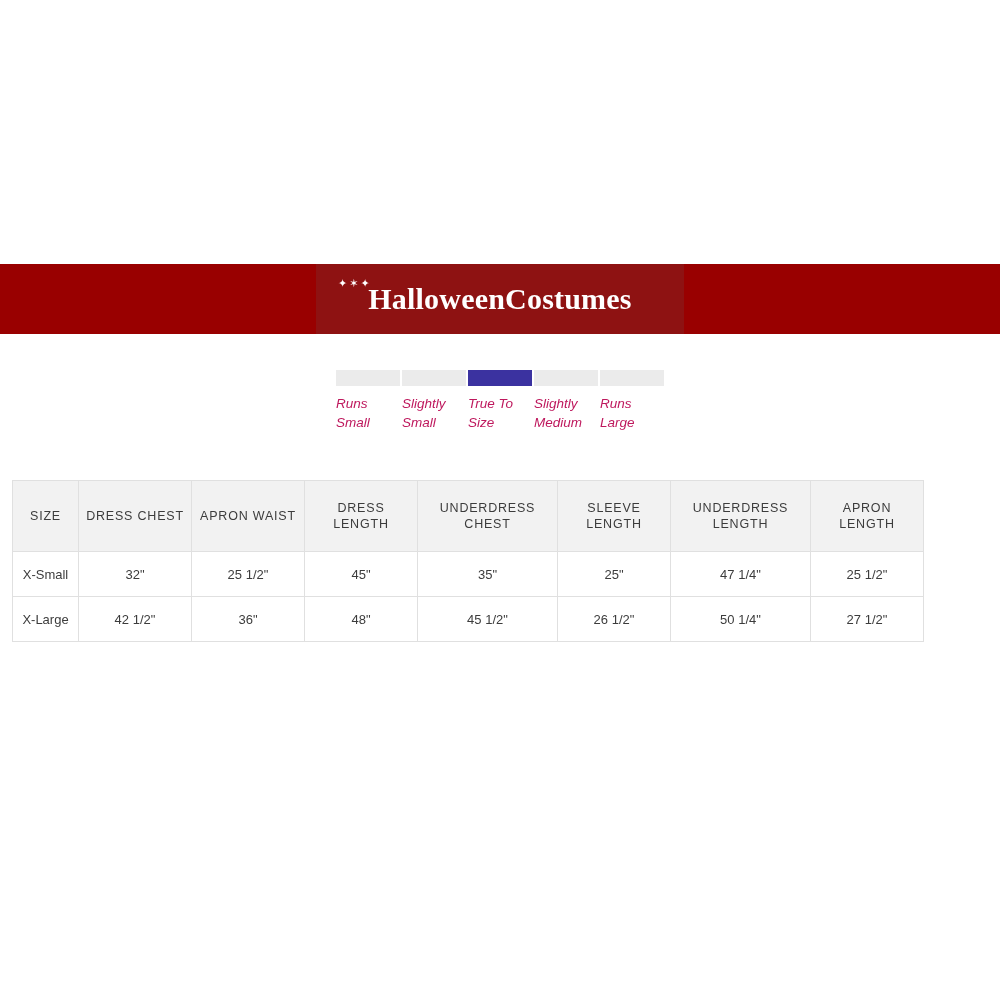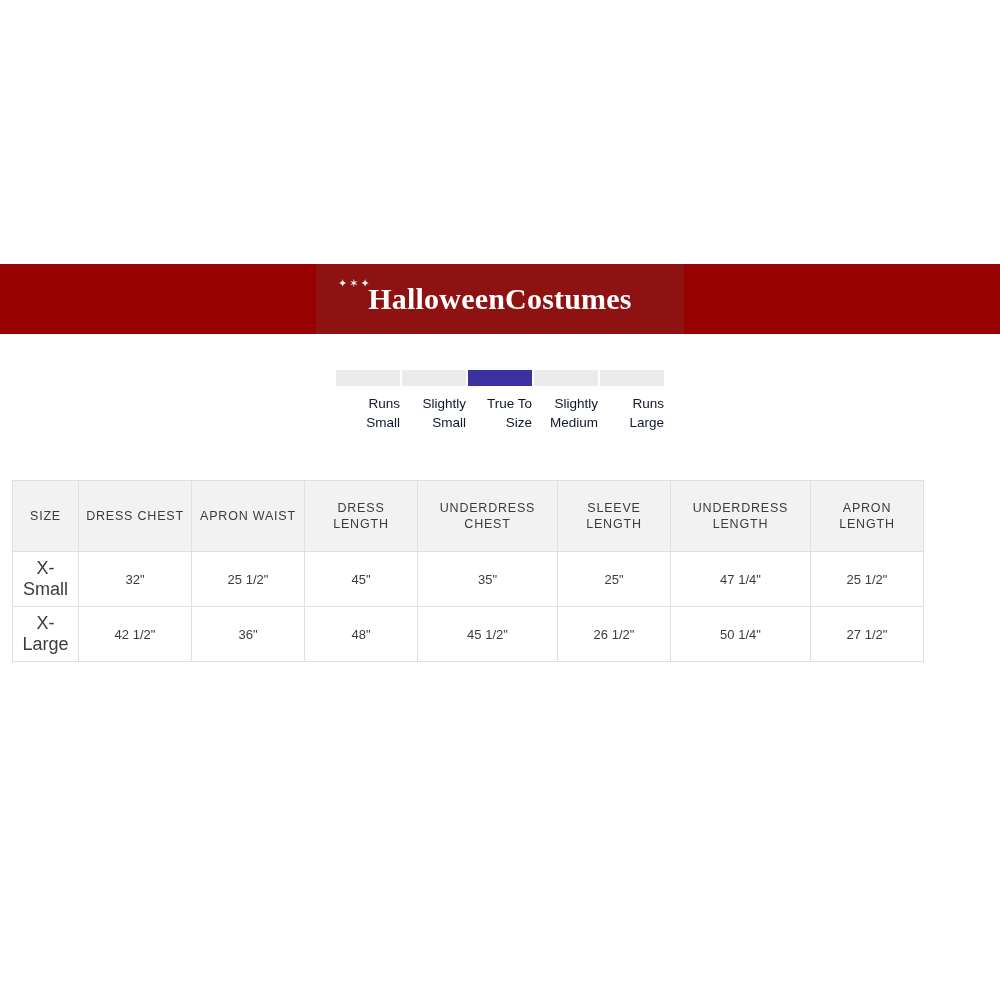--- a/index.html
+++ b/index.html
@@ -77,24 +77,25 @@
   .fit-bar.active {
     background: #3b32a0;
   }
   .fit-labels {
     display: flex;
     gap: 2px;
     margin-top: 8px;
   }
   .fit-label {
     width: 64px;
-    text-align: right;
+    text-align: left;
     font-size: 13.5px;
-    color: #0f172a;
+    color: #be185d;
     line-height: 19px;
+    font-style: italic;
   }
 
   
   .size-table {
     position: absolute;
     left: 12px;
     top: 480px;
     width: 776px;
     border-collapse: collapse;
     table-layout: fixed;
@@ -118,21 +119,21 @@
     font-size: 13px;
     height: 32px;
   }
   .size-table tbody tr.odd td {
     background: #ffffff;
   }
   .size-table tbody tr.even td {
     background: #f6f6f6;
   }
   .size-table tbody td.size-cell {
-    font-size: 18px;
+    font-size: 13px;
     text-align: center;
   }
   .col-size { width: 66px; }
   .col-std  { width: 113px; }
   .col-wide { width: 140px; }
 </style>
 </head>
 <body>
 
 <div class="page">

